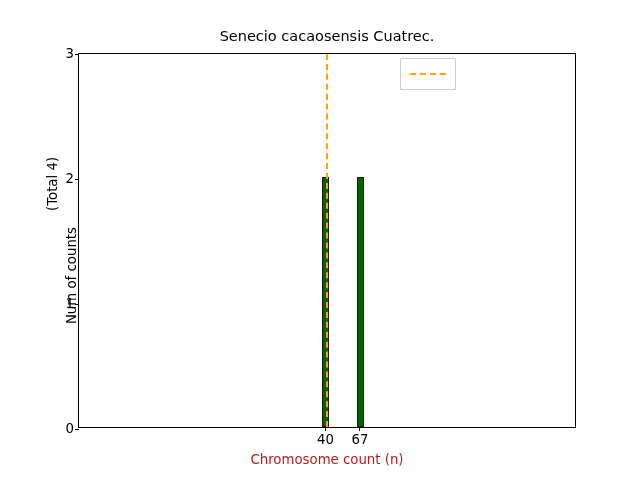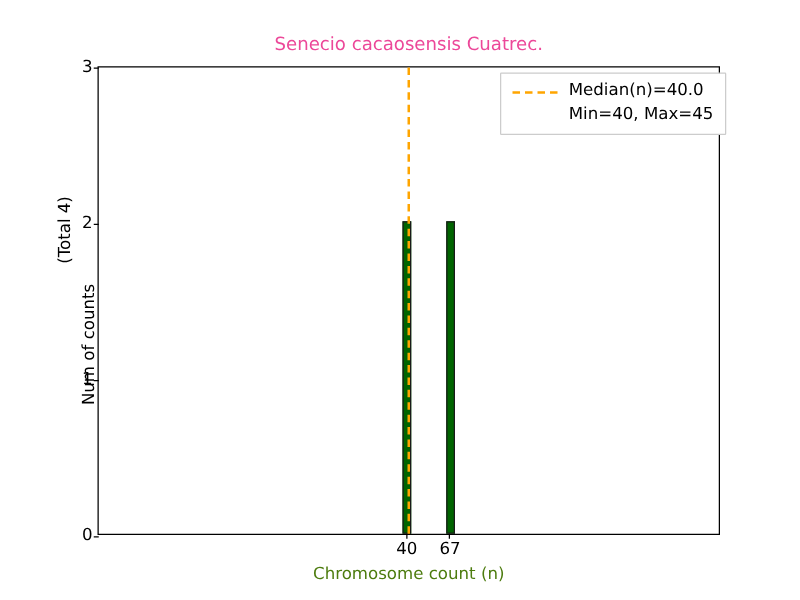--- a/index.html
+++ b/index.html
@@ -24,21 +24,21 @@
 
   
   #chart-title {
     position: absolute;
     left: 78px;
     top: 28px;
     width: 498px;
     text-align: center;
     font-size: 14.5px;
     line-height: 17px;
-    color: #ec4899;
+    color: #000000;
     white-space: nowrap;
   }
 
   
   #plot-area {
     position: absolute;
     left: 78px;
     top: 53px;
     width: 498px;
     height: 375px;
@@ -118,21 +118,21 @@
 
   
   #xlabel {
     position: absolute;
     left: 78px;
     top: 452px;
     width: 498px;
     text-align: center;
     font-size: 13.3px;
     line-height: 15px;
-    color: #4d7c0f;
+    color: #b91c1c;
     white-space: nowrap;
   }
 
   #ylabel {
     position: absolute;
     left: 0px;
     top: 53px;
     width: 375px;
     height: 40px;
     transform: rotate(-90deg);
@@ -239,24 +239,20 @@
     </div>
     <div class="x-tick-wrap" style="left: 281.0px;">
       <div class="x-tick-mark"></div>
       <div class="x-tick-label">67</div>
     </div>
 
     <div id="legend" style="position:absolute; left:321px; top:4px;">
       <div id="legend-swatch">
         <div class="dash-line"></div>
       </div>
-      <div id="legend-text">
-        <span>Median(n)=40.0</span>
-        <span>Min=40, Max=45</span>
-      </div>
     </div>
 
   </div>
 
   <div id="xlabel">Chromosome count (n)</div>
 
   <div id="ylabel">
     <div class="ylabel-lines">
       <span class="yl-line1">Num of counts</span>
       <span style="width:16px;"></span>

